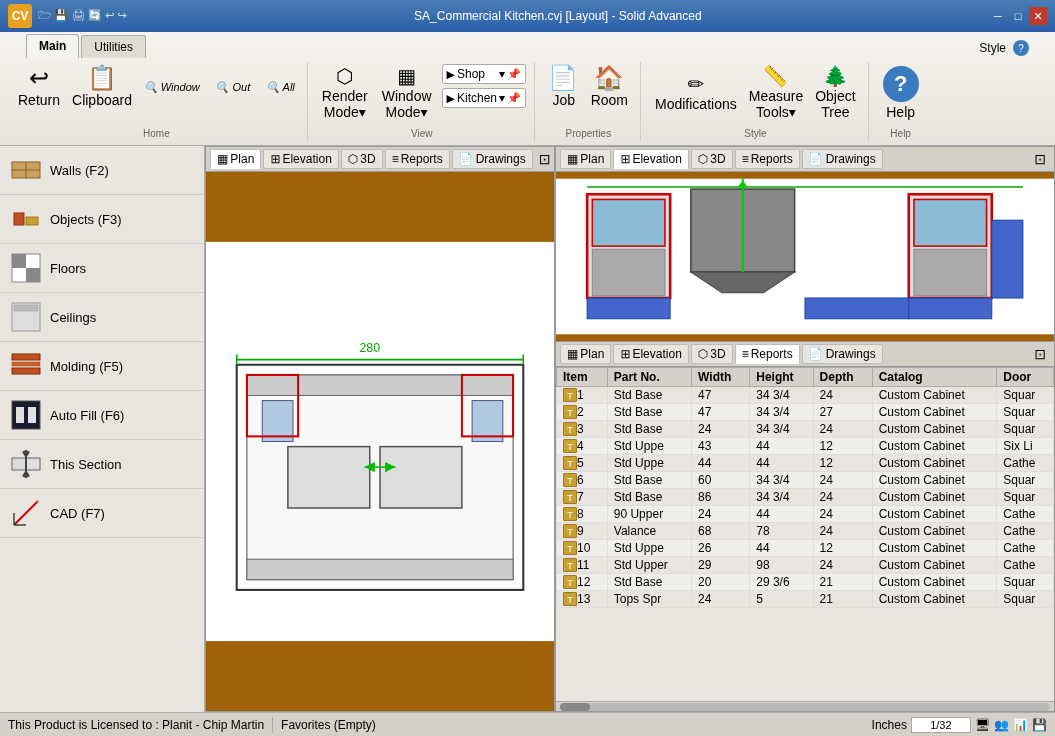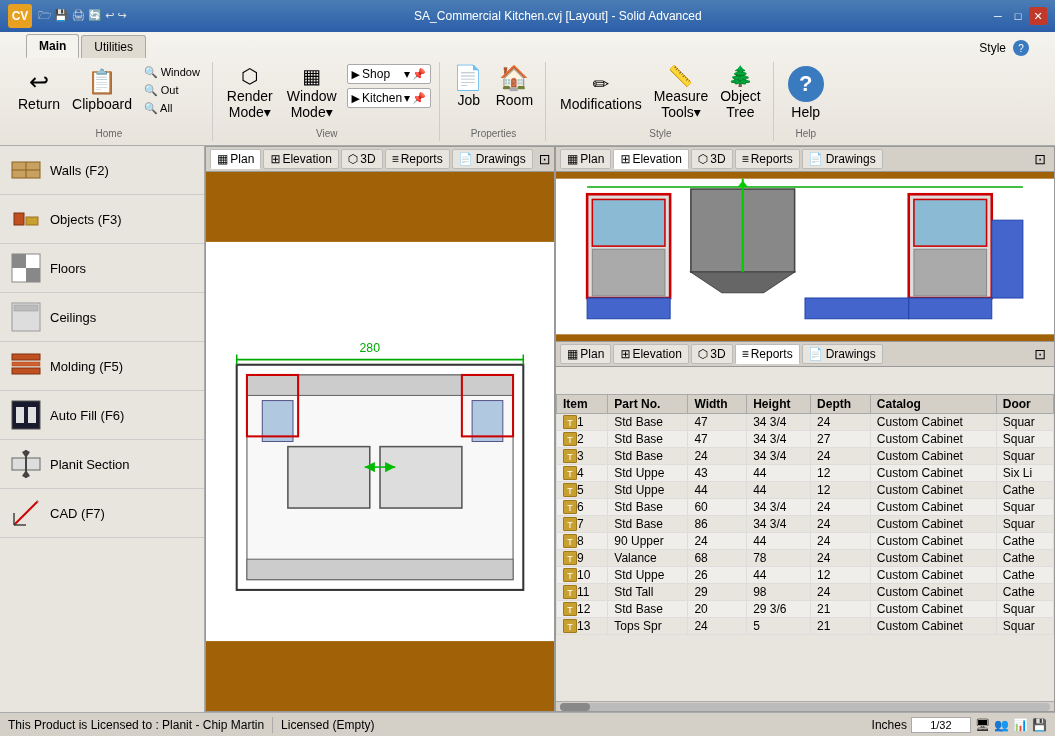--- a/index.html
+++ b/index.html
@@ -93,21 +93,21 @@
       display: flex; flex-direction: column; align-items: center;
       cursor: pointer; padding: 2px 4px; border-radius: 3px;
       min-width: 36px; gap: 2px;
     }
     .ribbon-btn .icon { font-size: 24px; line-height: 1; }
     .ribbon-btn .label { font-size: 14px; text-align: center; }
     .ribbon-btn-small {
       display: flex; align-items: center; gap: 3px;
       cursor: pointer; padding: 2px 4px; border-radius: 3px; font-size: 11px;
     }
-    .ribbon-small-group { display: flex; flex-direction: column; gap: 1px; }
+    .ribbon-small-group { display: flex; gap: 8px; font-style: italic; }
     .dropdown-btn {
       display: flex; align-items: center; gap: 2px;
       border: 1px solid #aaa; background: white; padding: 2px 4px;
       border-radius: 2px; cursor: pointer; font-size: 11px; min-width: 80px;
     }
 
     
     .main-area {
       display: flex;
       flex: 1;
@@ -201,21 +201,20 @@
       background: #a16207;
       position: relative;
       overflow: hidden;
     }
 
     
     .reports-table {
       flex: 1;
       overflow-y: auto;
       overflow-x: auto;
-      margin-top: 27px;
     }
     .reports-table table {
       width: 100%;
       border-collapse: collapse;
       font-size: 11px;
     }
     .reports-table th {
       background: #d4d0c8;
       border: 1px solid #aaa;
       padding: 2px 6px;
@@ -463,21 +462,21 @@
     </div>
     <div class="sidebar-item">
       <div class="sidebar-icon">
         <svg width="32" height="32">
           <rect x="2" y="10" width="28" height="12" fill="#ddd" stroke="#666" stroke-width="1"></rect>
           <line x1="16" y1="2" x2="16" y2="30" stroke="#444" stroke-width="2"></line>
           <polygon points="12,4 16,2 20,4 16,10" fill="#444"></polygon>
           <polygon points="12,28 16,30 20,28 16,22" fill="#444"></polygon>
         </svg>
       </div>
-      <span class="sidebar-label">Planit Section</span>
+      <span class="sidebar-label">This Section</span>
     </div>
     <div class="sidebar-item">
       <div class="sidebar-icon">
         <svg width="32" height="32">
           <line x1="4" y1="28" x2="28" y2="4" stroke="#c00" stroke-width="2"></line>
           <line x1="4" y1="28" x2="16" y2="28" stroke="#444" stroke-width="1.5"></line>
           <line x1="4" y1="28" x2="4" y2="16" stroke="#444" stroke-width="1.5"></line>
           <polygon points="26,4 28,4 28,6" fill="#888"></polygon>
         </svg>
       </div>
@@ -724,21 +723,21 @@
       <td><span class="row-icon">T</span>10</td>
       <td>Std Uppe</td>
       <td>26</td>
       <td>44</td>
       <td>12</td>
       <td>Custom Cabinet</td>
       <td>Cathe</td>
     </tr>
                   <tr>
       <td><span class="row-icon">T</span>11</td>
-      <td>Std Tall</td>
+      <td>Std Upper</td>
       <td>29</td>
       <td>98</td>
       <td>24</td>
       <td>Custom Cabinet</td>
       <td>Cathe</td>
     </tr>
                   <tr>
       <td><span class="row-icon">T</span>12</td>
       <td>Std Base</td>
       <td>20</td>
@@ -767,21 +766,21 @@
           </div>
         </div>
       </div>
     </div>
   </div>
 </div>
 
 <div class="status-bar">
   <span>This Product is Licensed to : Planit - Chip Martin</span>
   <div class="status-sep"></div>
-  <span>Licensed (Empty)</span>
+  <span>Favorites (Empty)</span>
   <div class="status-right">
     <span>Inches</span>
     <div class="scale-box">1/32</div>
     <span style="cursor:pointer;">🖥</span>
     <span style="cursor:pointer;">👥</span>
     <span style="cursor:pointer;">📊</span>
     <span style="cursor:pointer;">💾</span>
   </div>
 </div>
 

